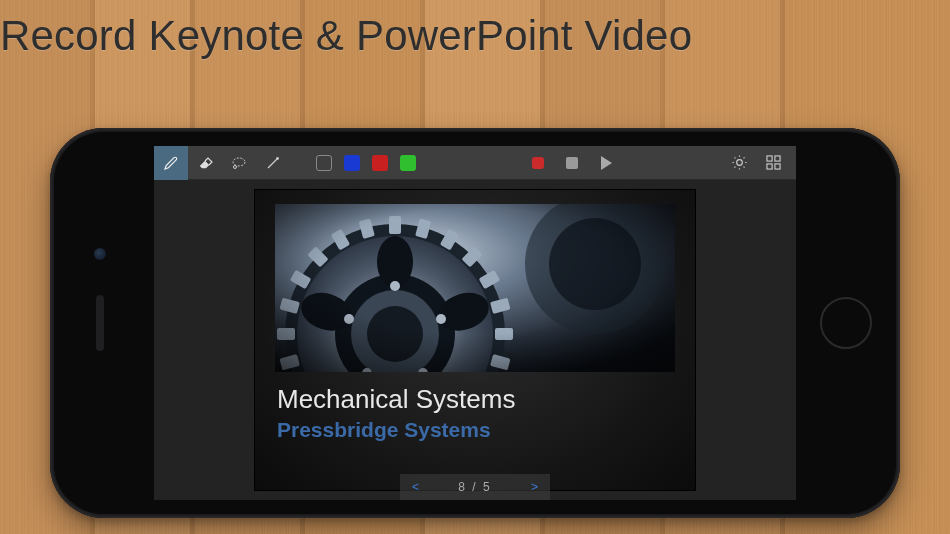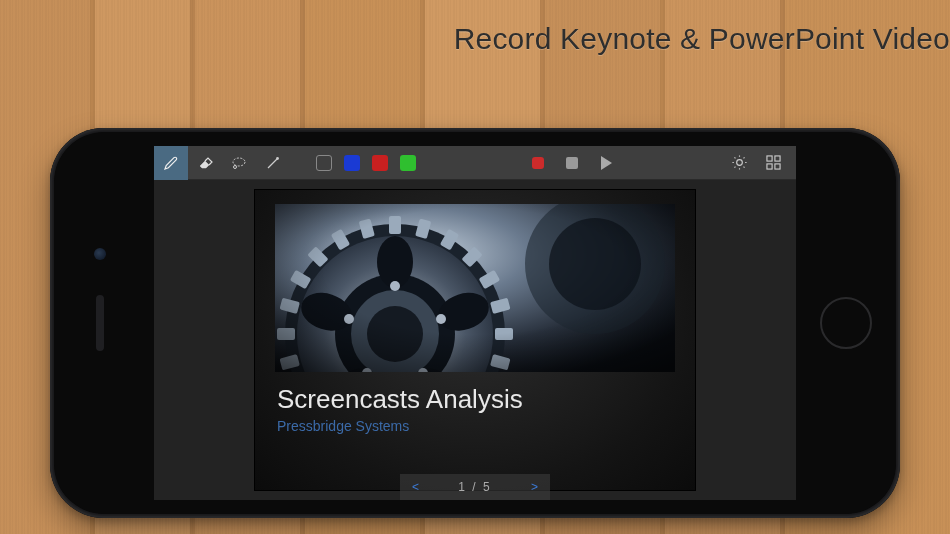--- a/index.html
+++ b/index.html
@@ -29,24 +29,24 @@
       #d39c64 425px, #d39c64 540px,
       #b98450 540px, #b98450 545px,
       #c8915a 545px, #c8915a 660px,
       #bb8650 660px, #bb8650 665px,
       #ce965e 665px, #ce965e 780px,
       #b7824e 780px, #b7824e 785px,
       #ca9258 785px, #ca9258 950px);
 }
 .headline {
   position: absolute;
-  top: 20px;
+  top: 10px;
   left: 0; right: 0;
-  text-align: right;
-  font-size: 30px;
+  text-align: left;
+  font-size: 42px;
   font-weight: 300;
   color: #2e2e2e;
   line-height: 1.25;
   letter-spacing: 0.2px;
   text-shadow: 0 1px 0 rgba(255,255,255,0.2);
 }
 .phone {
   position: absolute;
   left: 50px;
   top: 128px;
@@ -178,22 +178,22 @@
   top: 194px;
   color: #e8e8e8;
   font-size: 26px;
   font-weight: 300;
 }
 .slide-sub {
   position: absolute;
   left: 22px;
   top: 228px;
   color: #3b6aa8;
-  font-size: 14px;
-  font-weight: 400;
+  font-size: 21px;
+  font-weight: 700;
 }
 .pager {
   position: absolute;
   bottom: 0;
   left: 50%;
   transform: translateX(-50%);
   width: 150px;
   height: 26px;
   background: rgba(60,60,60,0.6);
   display: flex;
@@ -359,25 +359,25 @@
             <circle cx="320" cy="60" r="70" fill="#1e2832" opacity="0.6"></circle>
             <circle cx="320" cy="60" r="46" fill="#0c1118" opacity="0.7"></circle>
 
             <rect width="400" height="168" fill="url(#vgn)"></rect>
             <radialGradient id="vgn" cx="50%" cy="40%" r="75%">
               <stop offset="50%" stop-color="rgba(0,0,0,0)"></stop>
               <stop offset="100%" stop-color="rgba(0,0,0,0.65)"></stop>
             </radialGradient>
           </svg>
         </div>
-        <div class="slide-title">Screencasts Analysis</div>
+        <div class="slide-title">Mechanical Systems</div>
         <div class="slide-sub">Pressbridge Systems</div>
       </div>
 
       <div class="pager">
         <span class="pager-arrow">&lt;</span>
-        <span class="pager-count">1 / 5</span>
+        <span class="pager-count">8 / 5</span>
         <span class="pager-arrow">&gt;</span>
       </div>
     </div>
 
   </div>
 </div>
 
 </body></html>

